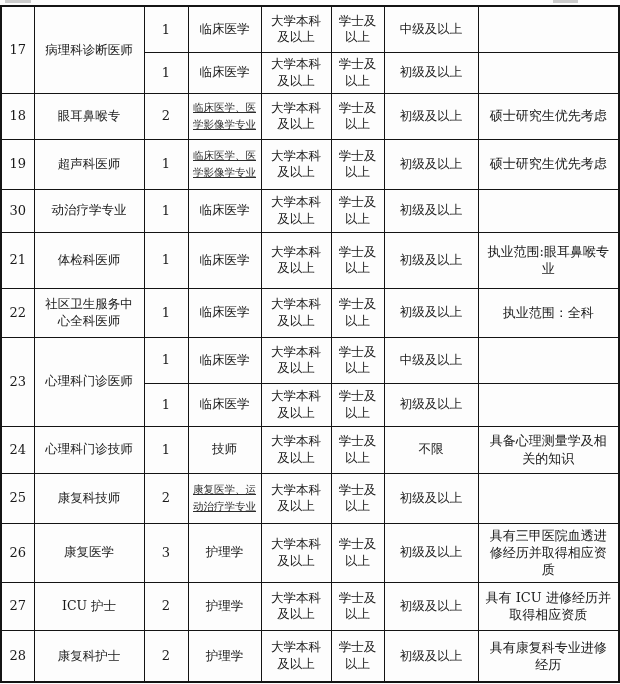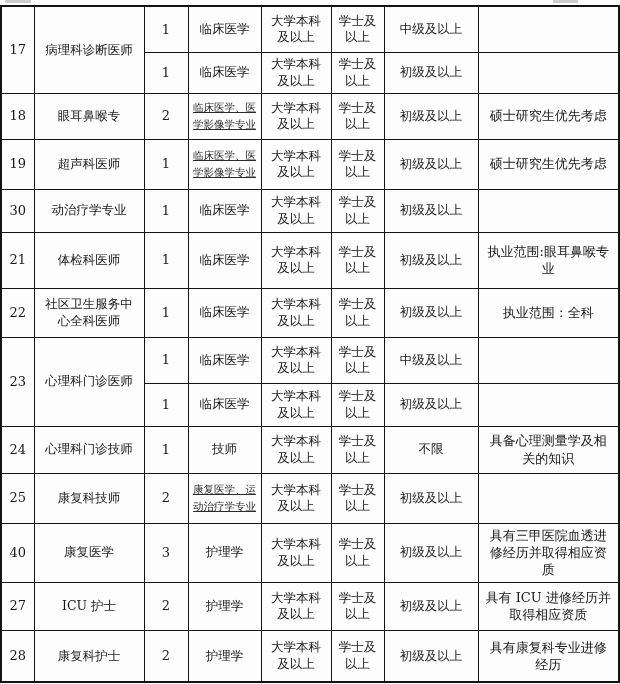--- a/index.html
+++ b/index.html
@@ -185,21 +185,21 @@
       <td class="sm">康复医学、运
 动治疗学专业</td>
       <td>大学本科
 及以上</td>
       <td>学士及
 以上</td>
       <td>初级及以上</td>
       <td class="rem"></td>
     </tr>
     <tr style="height:59px">
-      <td class="num">40</td>
+      <td class="num">26</td>
       <td>康复医学</td>
       <td class="num">3</td>
       <td>护理学</td>
       <td>大学本科
 及以上</td>
       <td>学士及
 以上</td>
       <td>初级及以上</td>
       <td class="rem">具有三甲医院血透进
 修经历并取得相应资

